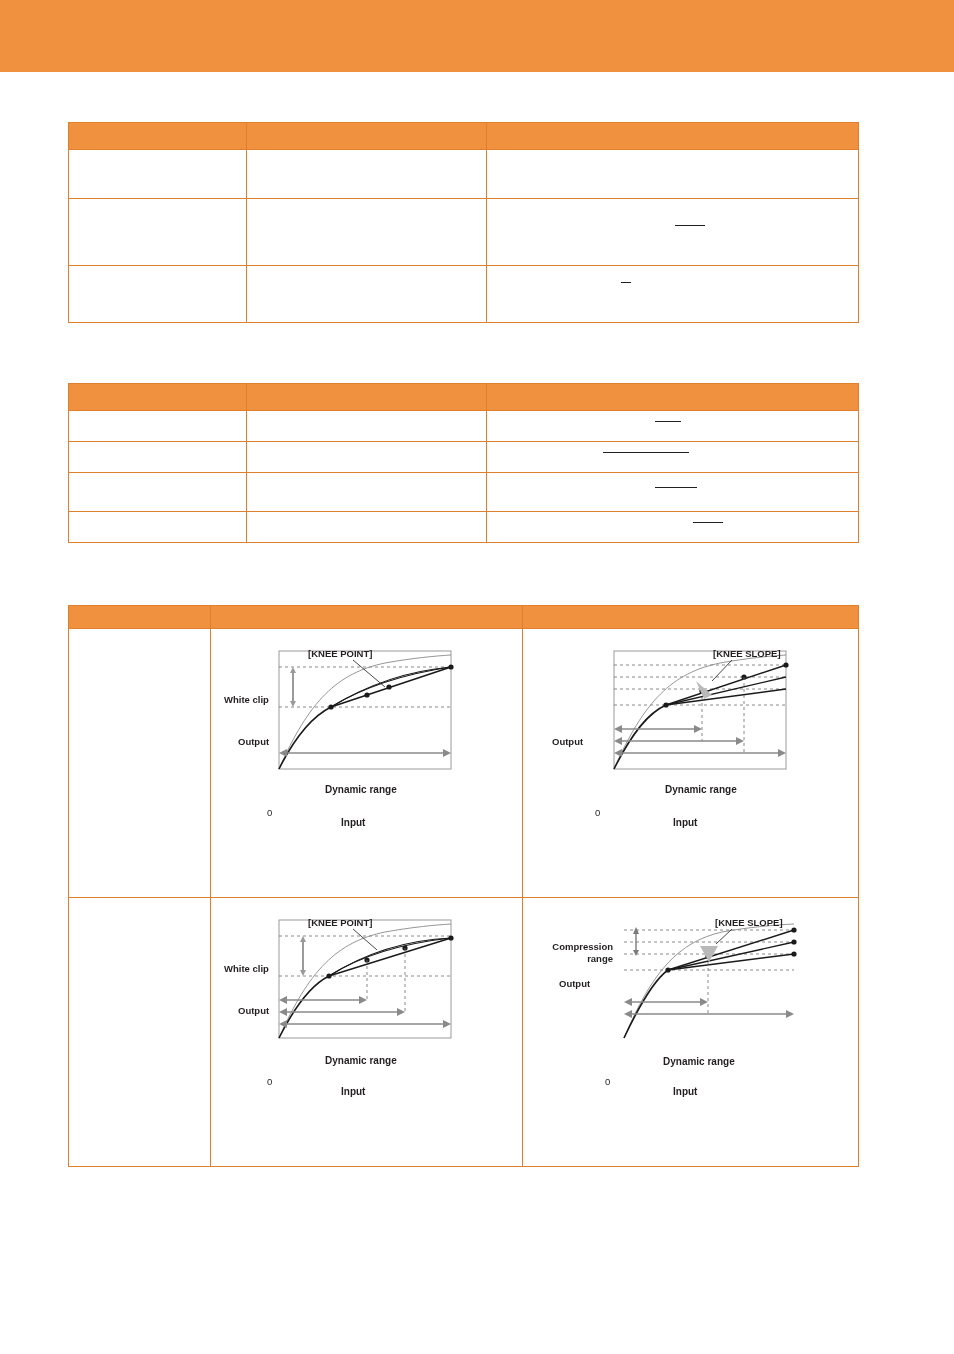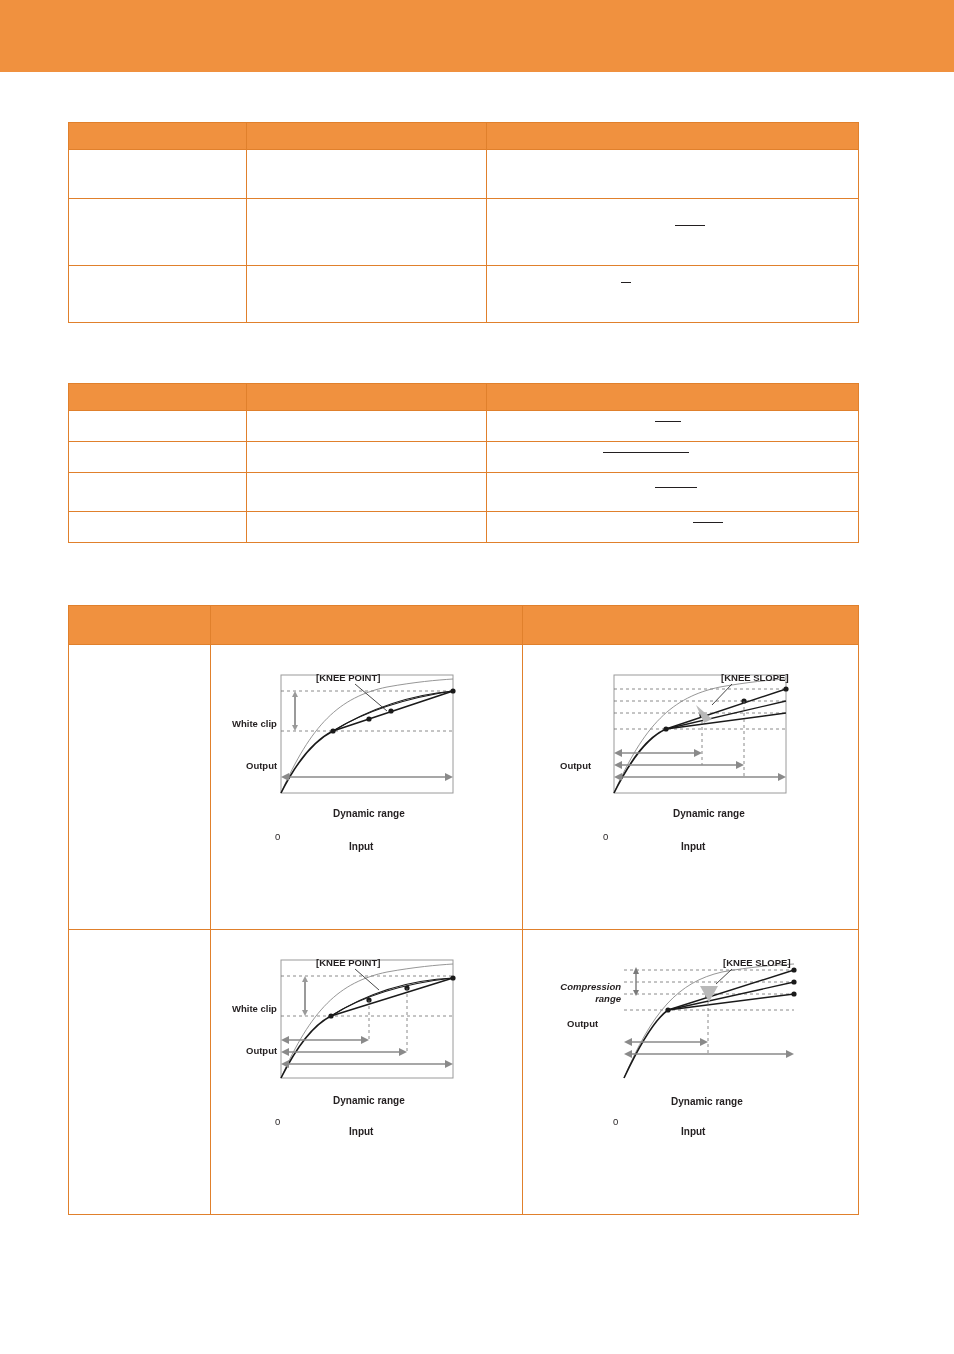--- a/index.html
+++ b/index.html
@@ -80,21 +80,21 @@
     width: 790px;
     border-collapse: collapse;
     table-layout: fixed;
     border: 1px solid #e0802c;
   }
   #figure-table col.fc1 { width: 142px; }
   #figure-table col.fc2 { width: 312px; }
   #figure-table col.fc3 { width: 336px; }
   #figure-table td, #figure-table th {
     border: 1px solid #e0802c;
-    padding: 8px;
+    padding: 0;
     background: #ffffff;
   }
   #figure-table thead th { background: #f0913f; height: 22px; }
   #figure-table tbody td { height: 268px; vertical-align: top; }
 
   .fig-cell { position: relative; width: 100%; height: 268px; }
 
   
   .knee-svg { display: block; margin: 0 auto; }
 </style>
@@ -373,21 +373,21 @@
             <line x1="94" y1="104" x2="166" y2="104" stroke="#8a8a8a" stroke-width="1.3"></line>
             <polygon points="88,104 96,100 96,108" fill="#8a8a8a"></polygon>
             <polygon points="172,104 164,100 164,108" fill="#8a8a8a"></polygon>
             <line x1="94" y1="116" x2="252" y2="116" stroke="#8a8a8a" stroke-width="1.4"></line>
             <polygon points="88,116 96,112 96,120" fill="#8a8a8a"></polygon>
             <polygon points="258,116 250,112 250,120" fill="#8a8a8a"></polygon>
             <line x1="88" y1="140" x2="258" y2="140" stroke="#ffffff" stroke-width="0"></line>
           </svg>
 
           <div style="position:absolute; left:192px; top:19px; font-size:9.5px; font-weight:bold;">[KNEE SLOPE]</div>
-          <div style="position:absolute; left:6px; top:43px; width:84px; text-align:right; font-size:9.5px; font-weight:bold; line-height:12px;font-style:italic;">
+          <div style="position:absolute; left:6px; top:43px; width:84px; text-align:right; font-size:9.5px; font-weight:bold; line-height:12px;">
             <span>Compression</span><br>
             <span>range</span>
           </div>
           <div style="position:absolute; left:36px; top:80px; font-size:9.5px; font-weight:bold;">Output</div>
           <div style="position:absolute; left:140px; top:158px; font-size:10px; font-weight:bold;">Dynamic range</div>
           <div style="position:absolute; left:82px; top:178px; font-size:9.5px;">0</div>
           <div style="position:absolute; left:150px; top:188px; font-size:10px; font-weight:bold;">Input</div>
         </div>
       </td>
     </tr>

